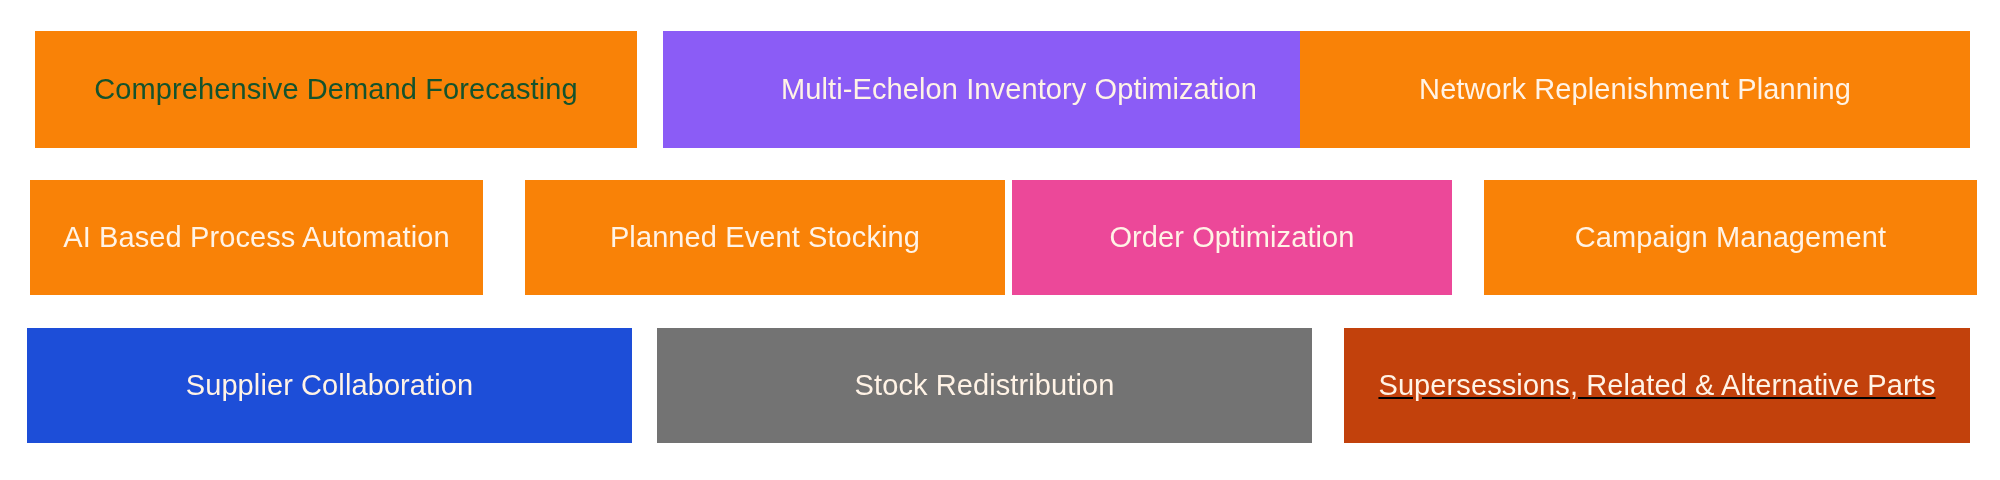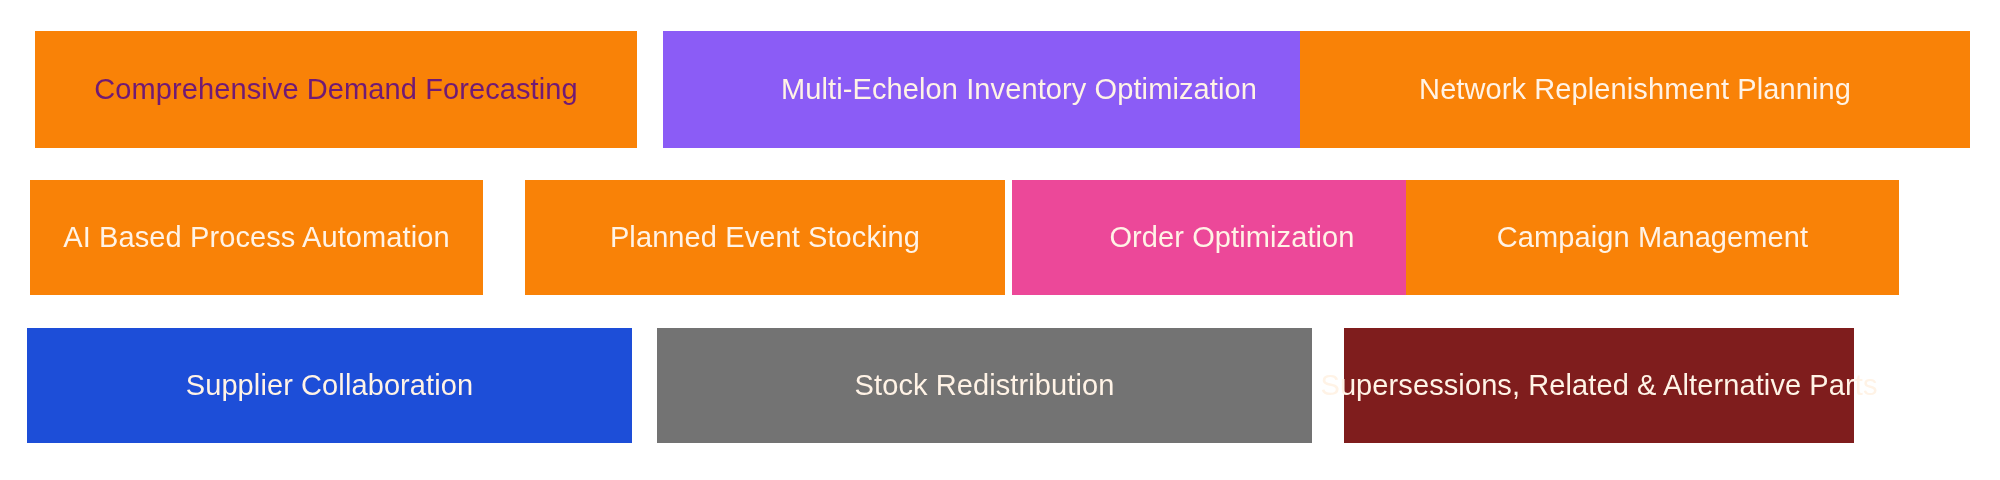--- a/index.html
+++ b/index.html
@@ -44,48 +44,48 @@
     user-select: none;
   }
 </style>
 </head>
 <body style="background: rgb(255, 255, 255);">
 
 <div class="canvas">
 
   <div class="tile-row" id="row-0" style="top: 31px; height: 117px;">
       <div class="tile" style="left: 35px; top: 0px; width: 602px; height: 117px; background: rgb(249, 130, 7);">
-        <span class="tile-label" style="color: #701a75; text-align: right;">Comprehensive Demand Forecasting</span>
+        <span class="tile-label" style="color: #14532d; text-align: right;">Comprehensive Demand Forecasting</span>
       </div>
       <div class="tile" style="left: 663px; top: 0px; width: 712px; height: 117px; background: #8b5cf6;">
         <span class="tile-label" style="color: rgb(255, 243, 230);">Multi-Echelon Inventory Optimization</span>
       </div>
       <div class="tile" style="left: 1300px; top: 0px; width: 670px; height: 117px; background: rgb(249, 130, 7);">
         <span class="tile-label" style="color: rgb(255, 243, 230);">Network Replenishment Planning</span>
       </div>
     </div>
   <div class="tile-row" id="row-1" style="top: 180px; height: 86px;">
       <div class="tile" style="left: 30px; top: 0px; width: 453px; height: 115px; background: rgb(249, 130, 7);">
         <span class="tile-label" style="color: rgb(255, 243, 230);">AI Based Process Automation</span>
       </div>
       <div class="tile" style="left: 505px; top: 0px; width: 480px; height: 115px; background: rgb(249, 130, 7); margin-left: 20px;">
         <span class="tile-label" style="color: rgb(255, 243, 230);">Planned Event Stocking</span>
       </div>
       <div class="tile" style="left: 1012px; top: 0px; width: 440px; height: 115px; background: #ec4899;">
         <span class="tile-label" style="color: rgb(255, 243, 230);">Order Optimization</span>
       </div>
-      <div class="tile" style="left: 1406px; top: 0px; width: 493px; height: 115px; background: rgb(249, 130, 7);">
+      <div class="tile" style="left: 1484px; top: 0px; width: 493px; height: 115px; background: rgb(249, 130, 7);">
         <span class="tile-label" style="color: rgb(255, 243, 230);">Campaign Management</span>
       </div>
     </div>
   <div class="tile-row" id="row-2" style="top: 328px; height: 115px;">
       <div class="tile" style="left: 27px; top: 0px; width: 605px; height: 115px; background: #1d4ed8;">
         <span class="tile-label" style="color: rgb(255, 243, 230);">Supplier Collaboration</span>
       </div>
       <div class="tile" style="left: 657px; top: 0px; width: 655px; height: 115px; background: #737373;">
         <span class="tile-label" style="color: rgb(255, 243, 230);">Stock Redistribution</span>
       </div>
-      <div class="tile" style="left: 1344px; top: 0px; width: 510px; height: 115px; background: #7f1d1d;">
+      <div class="tile" style="left: 1344px; top: 0px; width: 626px; height: 115px; background: #c2410c; text-decoration: underline;">
         <span class="tile-label" style="color: rgb(255, 243, 230);">Supersessions, Related &amp; Alternative Parts</span>
       </div>
     </div>
 
 </div>
 
 </body></html>

